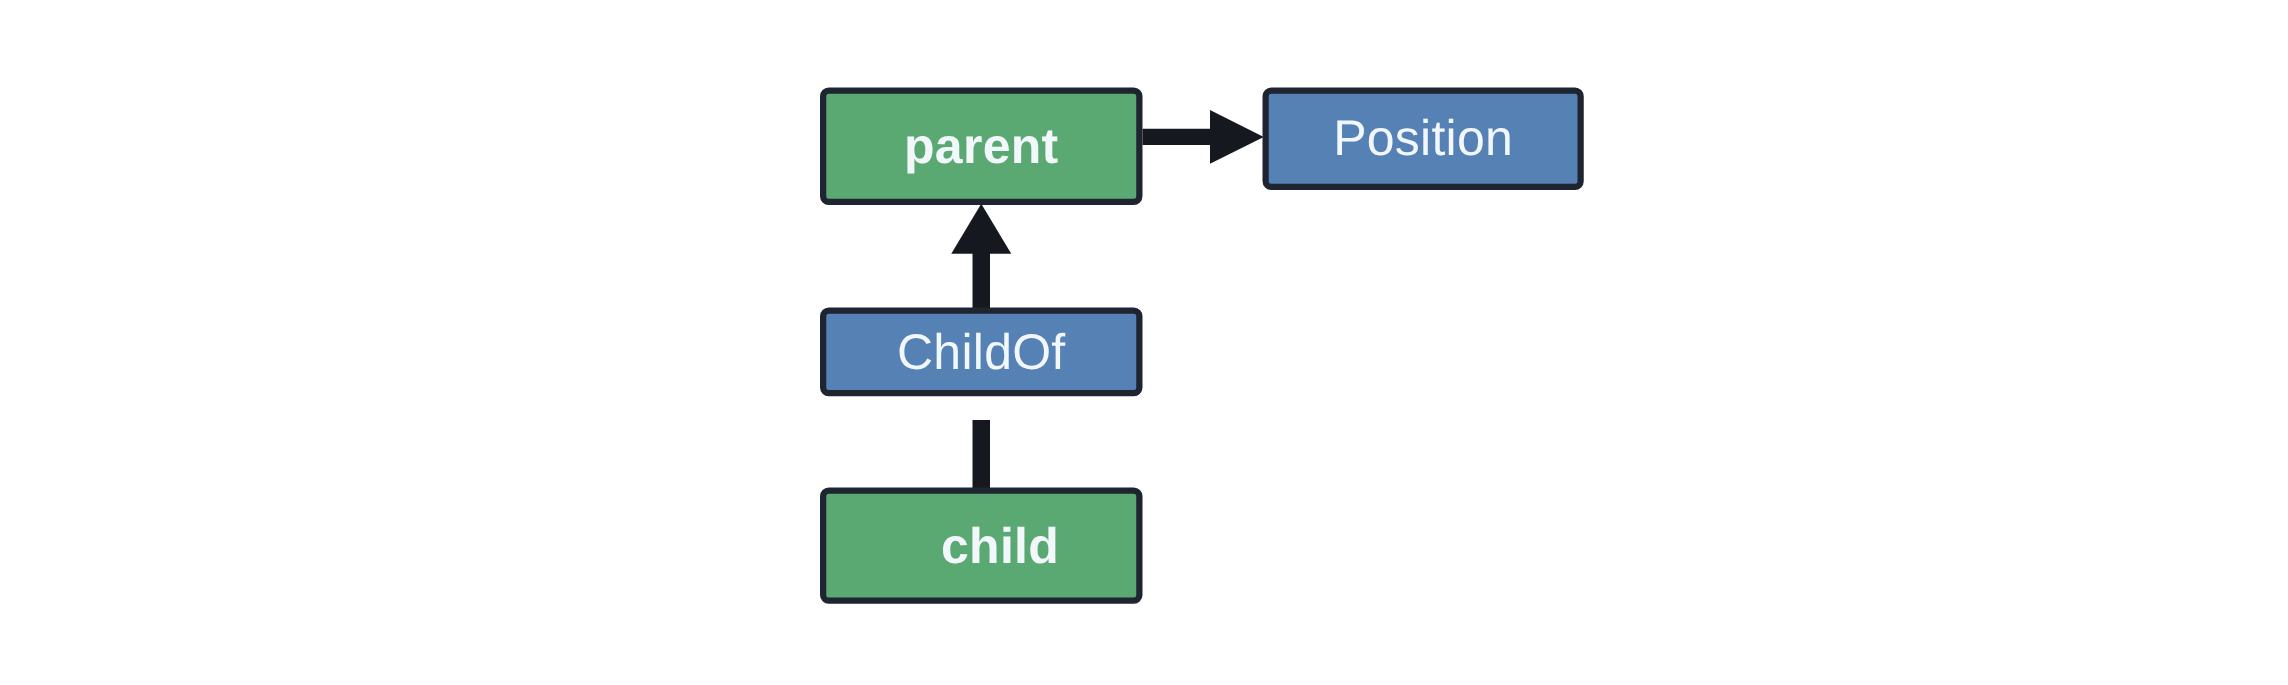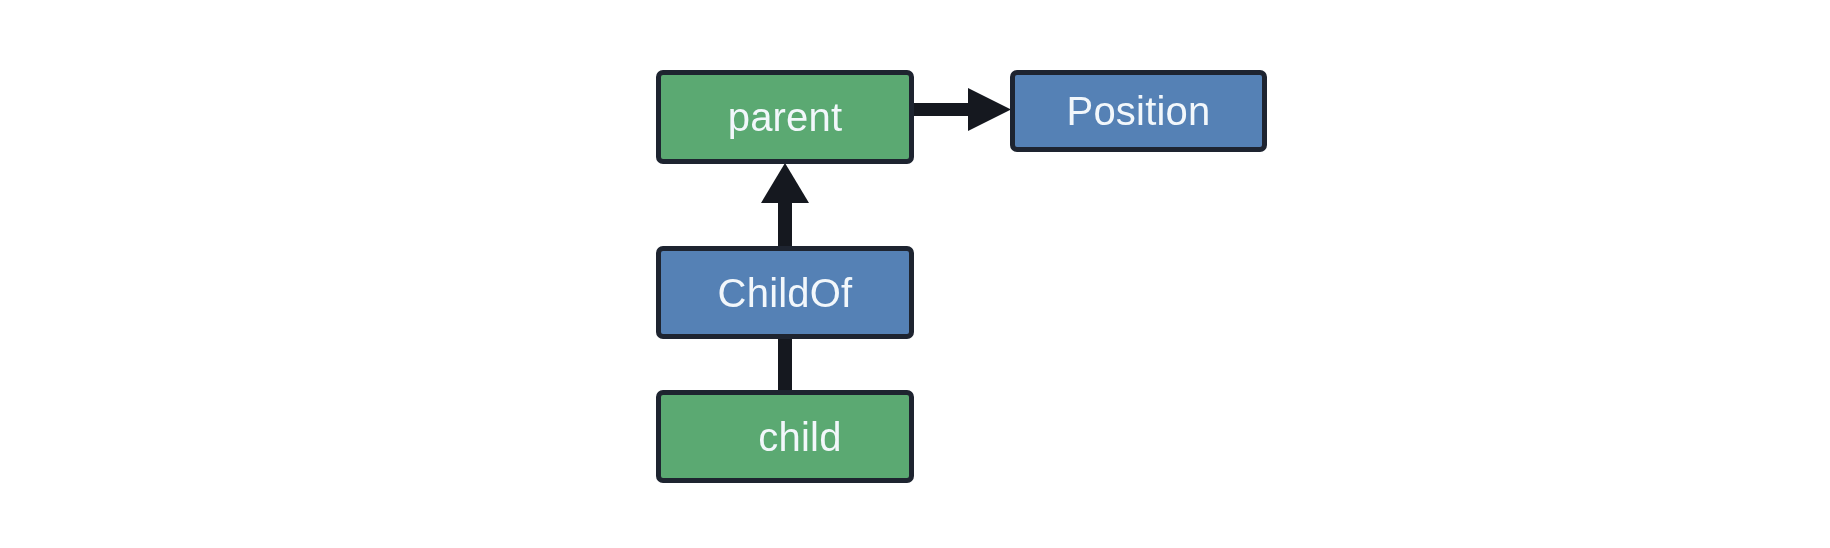--- a/index.html
+++ b/index.html
@@ -26,21 +26,21 @@
     align-items: center;
     justify-content: center;
     color: #f2f7fb;
     font-size: 40px;
     font-family: "Liberation Sans", sans-serif;
     font-weight: 400;
     letter-spacing: 0.2px;
     line-height: 1;
     z-index: 3;
   }
-  .node-green { background: #5ba972; }
+  .node-green { background: #5ba972; font-weight: bold; }
   .node-blue  { background: #5581b5; }
 
   .node-label {
     display: block;
     pointer-events: none;
   }
 
   .edge-layer {
     position: absolute;
     left: 0;
@@ -73,21 +73,21 @@
   </svg>
 
   <div class="node node-green" style="left:656px; top:70px; width:258px; height:94px;">
     <span class="node-label">parent</span>
   </div>
 
   <div class="node node-blue" style="left:1010px; top:70px; width:257px; height:82px;">
     <span class="node-label">Position</span>
   </div>
 
-  <div class="node node-blue" style="left:656px; top:246px; width:258px; height:93px;">
+  <div class="node node-blue" style="left:656px; top:246px; width:258px; height:71px;">
     <span class="node-label">ChildOf</span>
   </div>
 
   <div class="node node-green" style="left:656px; top:390px; width:258px; height:93px;padding-left:30px;">
     <span class="node-label">child</span>
   </div>
 
 </div>
 
 </body></html>

